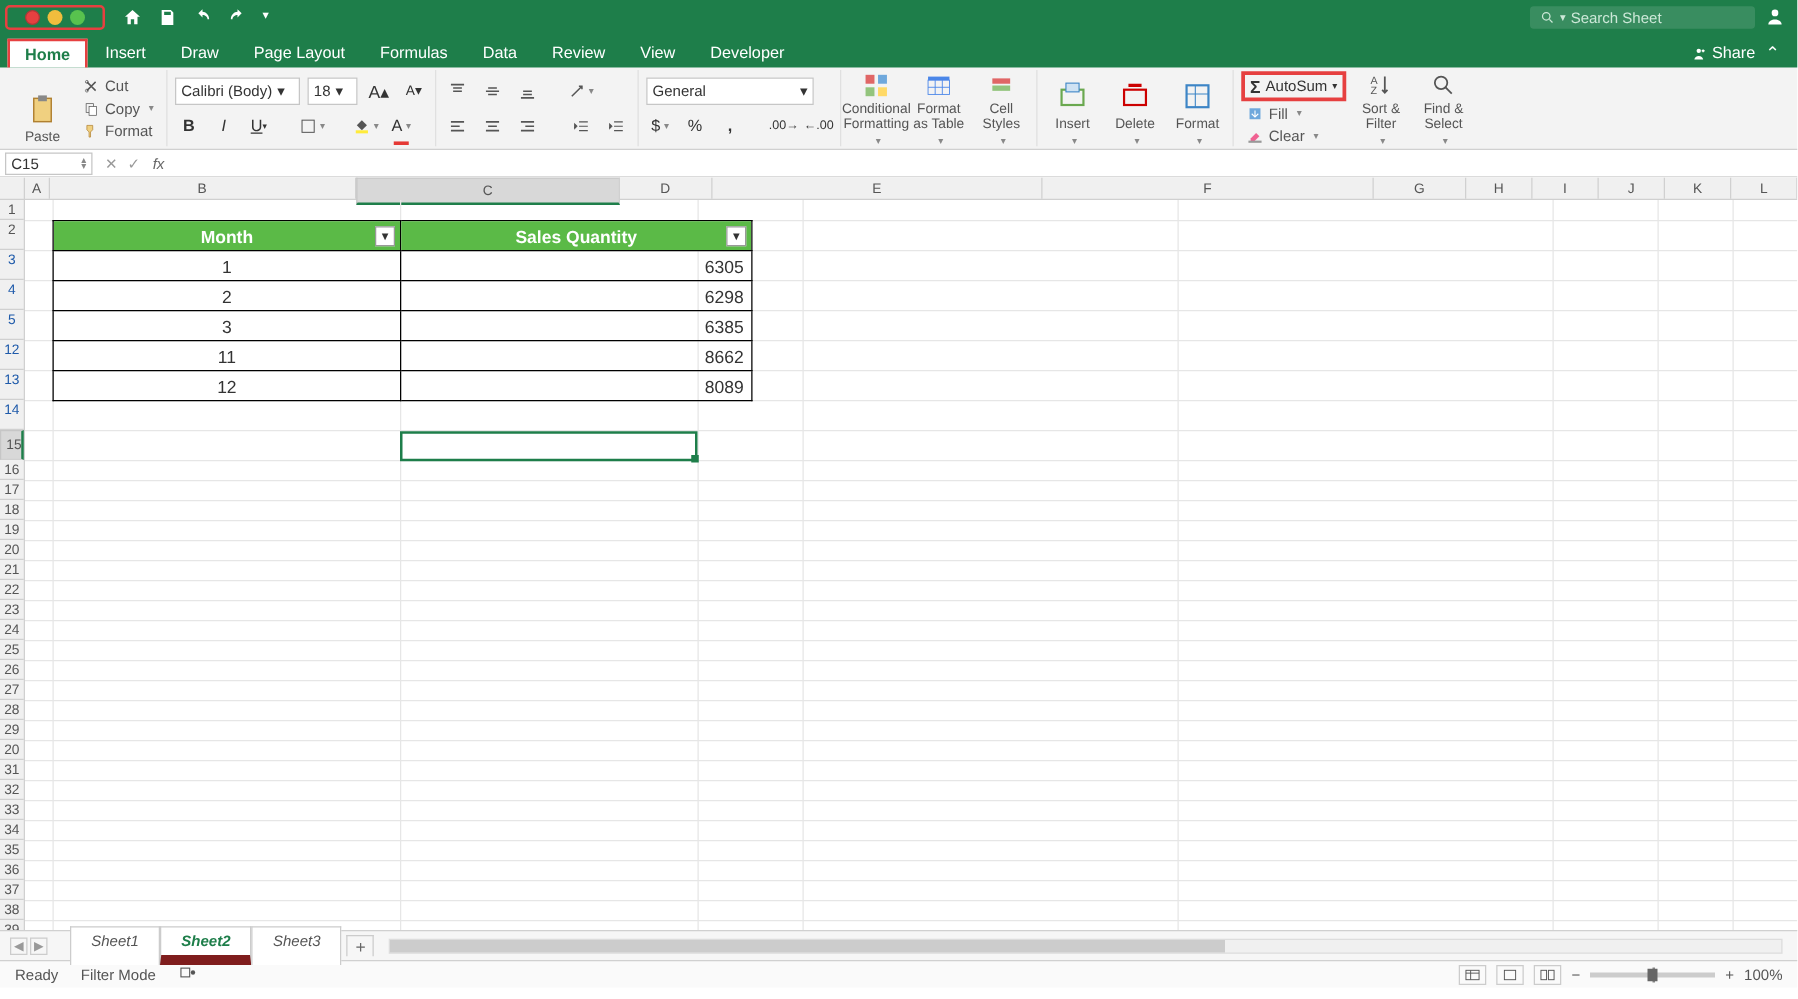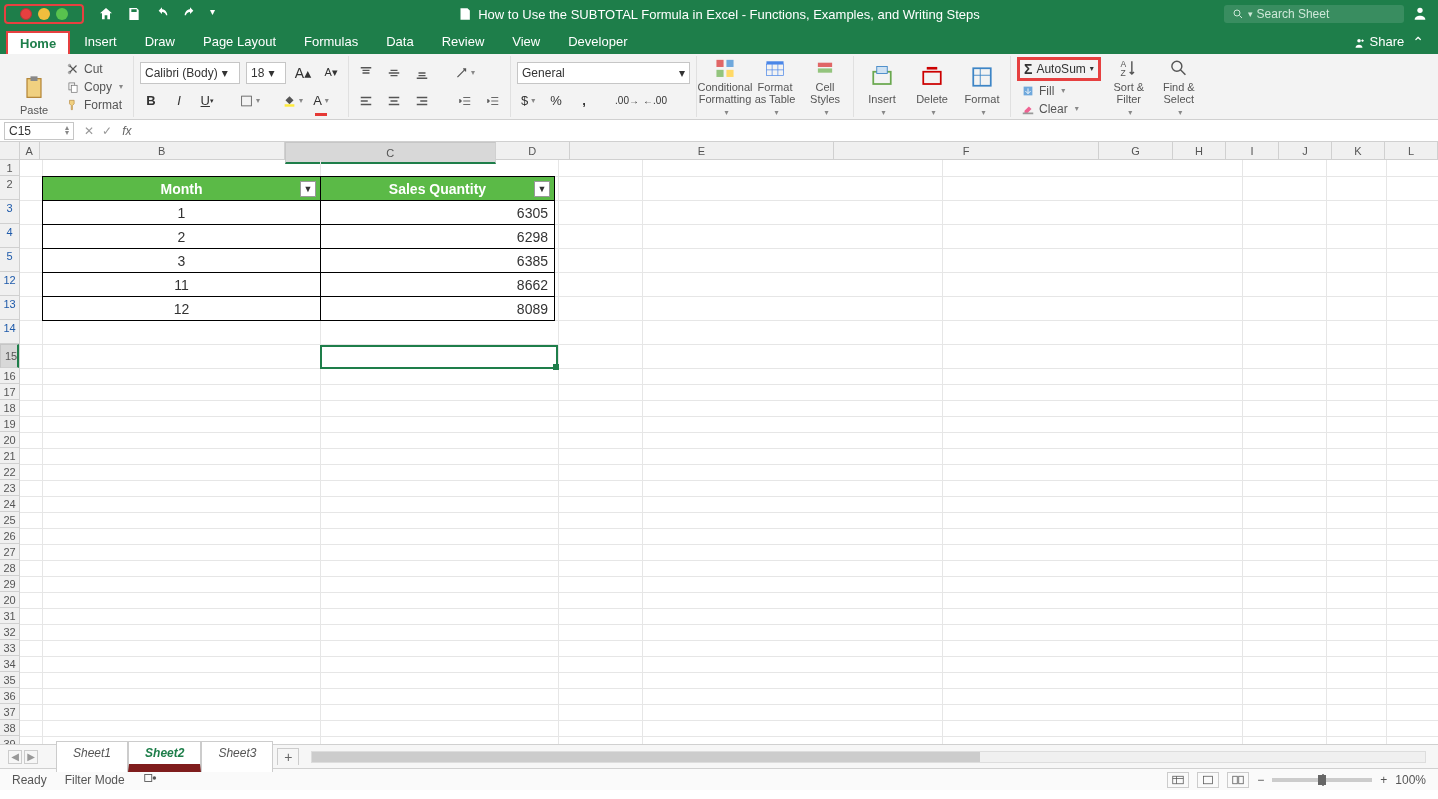--- a/index.html
+++ b/index.html
@@ -70,21 +70,21 @@
 .row-h.sel { background: #d8d8d8; border-right: 2px solid #1e7e4a; }
 .cells { position: absolute; top: 18px; left: 20px; right: 0; bottom: 0; }
 .grid-bg { position: absolute; inset: 0; }
 .gline-v { position: absolute; top: 0; bottom: 0; width: 1px; background: #e6e6e6; }
 .gline-h { position: absolute; left: 0; right: 0; height: 1px; background: #e6e6e6; }
 
 .data-table { position: absolute; top: 16px; left: 22px; border-collapse: collapse; }
 .data-table th, .data-table td { border: 1px solid #000; height: 24px; font-size: 14px; }
 .data-table th { background: #5bba47; color: #fff; font-weight: 600; position: relative; text-align: center; }
 .data-table .c-month { width: 278px; text-align: center; }
-.data-table .c-qty { width: 234px; text-align: right; padding-right: 6px; }
+.data-table .c-qty { width: 281px; text-align: right; padding-right: 6px; }
 .data-table th.c-qty { text-align: center; padding-right: 0; }
 .filter-btn { position: absolute; right: 4px; top: 4px; width: 16px; height: 16px; background: #fff; border: 1px solid #999; display: flex; align-items: center; justify-content: center; font-size: 9px; color: #333; }
 
 .active-cell { position: absolute; border: 2px solid #1e7e4a; pointer-events: none; }
 .active-cell::after { content: ""; position: absolute; right: -3px; bottom: -3px; width: 6px; height: 6px; background: #1e7e4a; }
 
 
 .sheet-bar { height: 24px; background: #f6f6f6; border-top: 1px solid #d0d0d0; display: flex; align-items: center; position: relative; }
 .sheet-nav { display: flex; gap: 2px; padding: 0 8px; }
 .sheet-nav span { width: 14px; height: 14px; display: flex; align-items: center; justify-content: center; color: #999; font-size: 10px; cursor: pointer; border: 1px solid #ccc; }
@@ -130,26 +130,20 @@
         <svg viewBox="0 0 24 24">
           <path d="M12 5V2L7 7l5 5V9c3 0 6 2 6 5h2c0-5-4-9-8-9z" fill="#fff"></path>
         </svg>
       </span>
     <span>
         <svg viewBox="0 0 24 24">
           <path d="M12 5V2l5 5-5 5V9c-3 0-6 2-6 5H4c0-5 4-9 8-9z" fill="#fff"></path>
         </svg>
       </span>
     <span style="font-size:10px">▾</span>
-  </div>
-  <div class="title-text">
-    <svg viewBox="0 0 24 24">
-        <path d="M4 2h12l4 4v16H4z" fill="#fff"></path>
-      </svg>
-    <span>How to Use the SUBTOTAL Formula in Excel - Functions, Examples, and Writing Steps</span>
   </div>
   <div class="search-area">
     <div class="search-box">
       <svg viewBox="0 0 24 24">
           <circle cx="10" cy="10" r="6" fill="none" stroke="#cde8d8" stroke-width="2"></circle>
           <path d="M15 15l5 5" stroke="#cde8d8" stroke-width="2"></path>
         </svg>
       <span style="font-size:9px">▾</span>
       <span>Search Sheet</span>
     </div>
@@ -317,21 +311,21 @@
               <path d="M6 4h8M6 8h8M6 12h8M2 6l2 2-2 2z" stroke="#555" fill="#555"></path>
             </svg>
           </div>
       </div>
     </div>
   </div>
 
 
   <div class="rgroup">
     <div class="col-stack" style="gap:6px">
-      <div class="sel" style="width:173px">
+      <div class="sel" style="width:134px">
           <span>General</span>
           <span class="arrow" style="margin-left:auto">▾</span>
         </div>
       <div class="rgroup-row">
         <div class="sq-btn dd">$</div>
         <div class="sq-btn">%</div>
         <div class="sq-btn">
             <b>,</b>
           </div>
         <div class="sep"></div>

